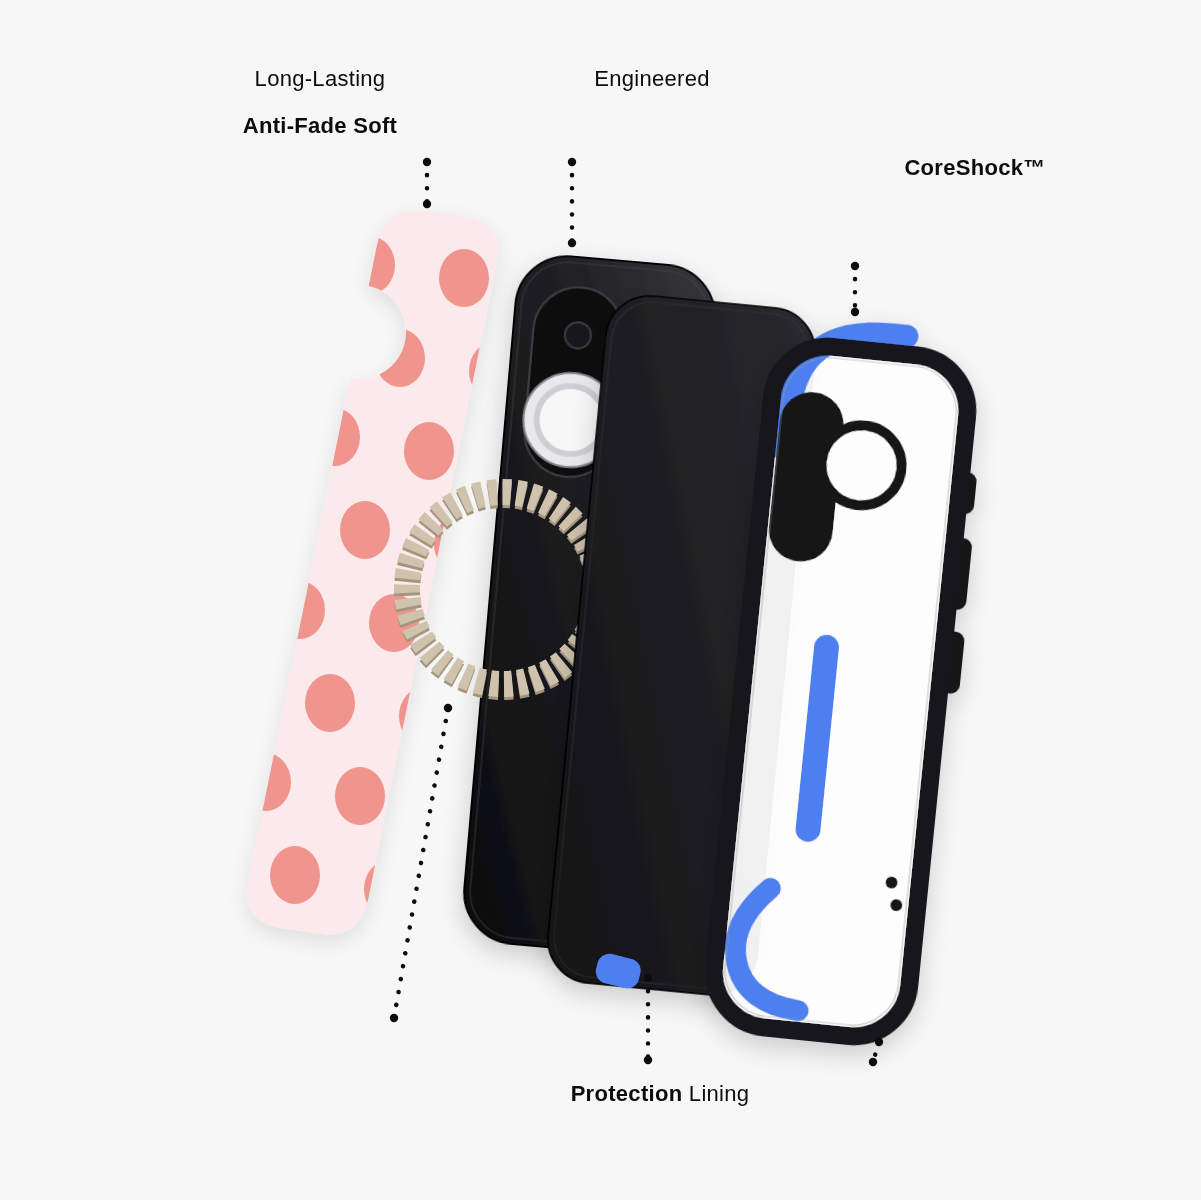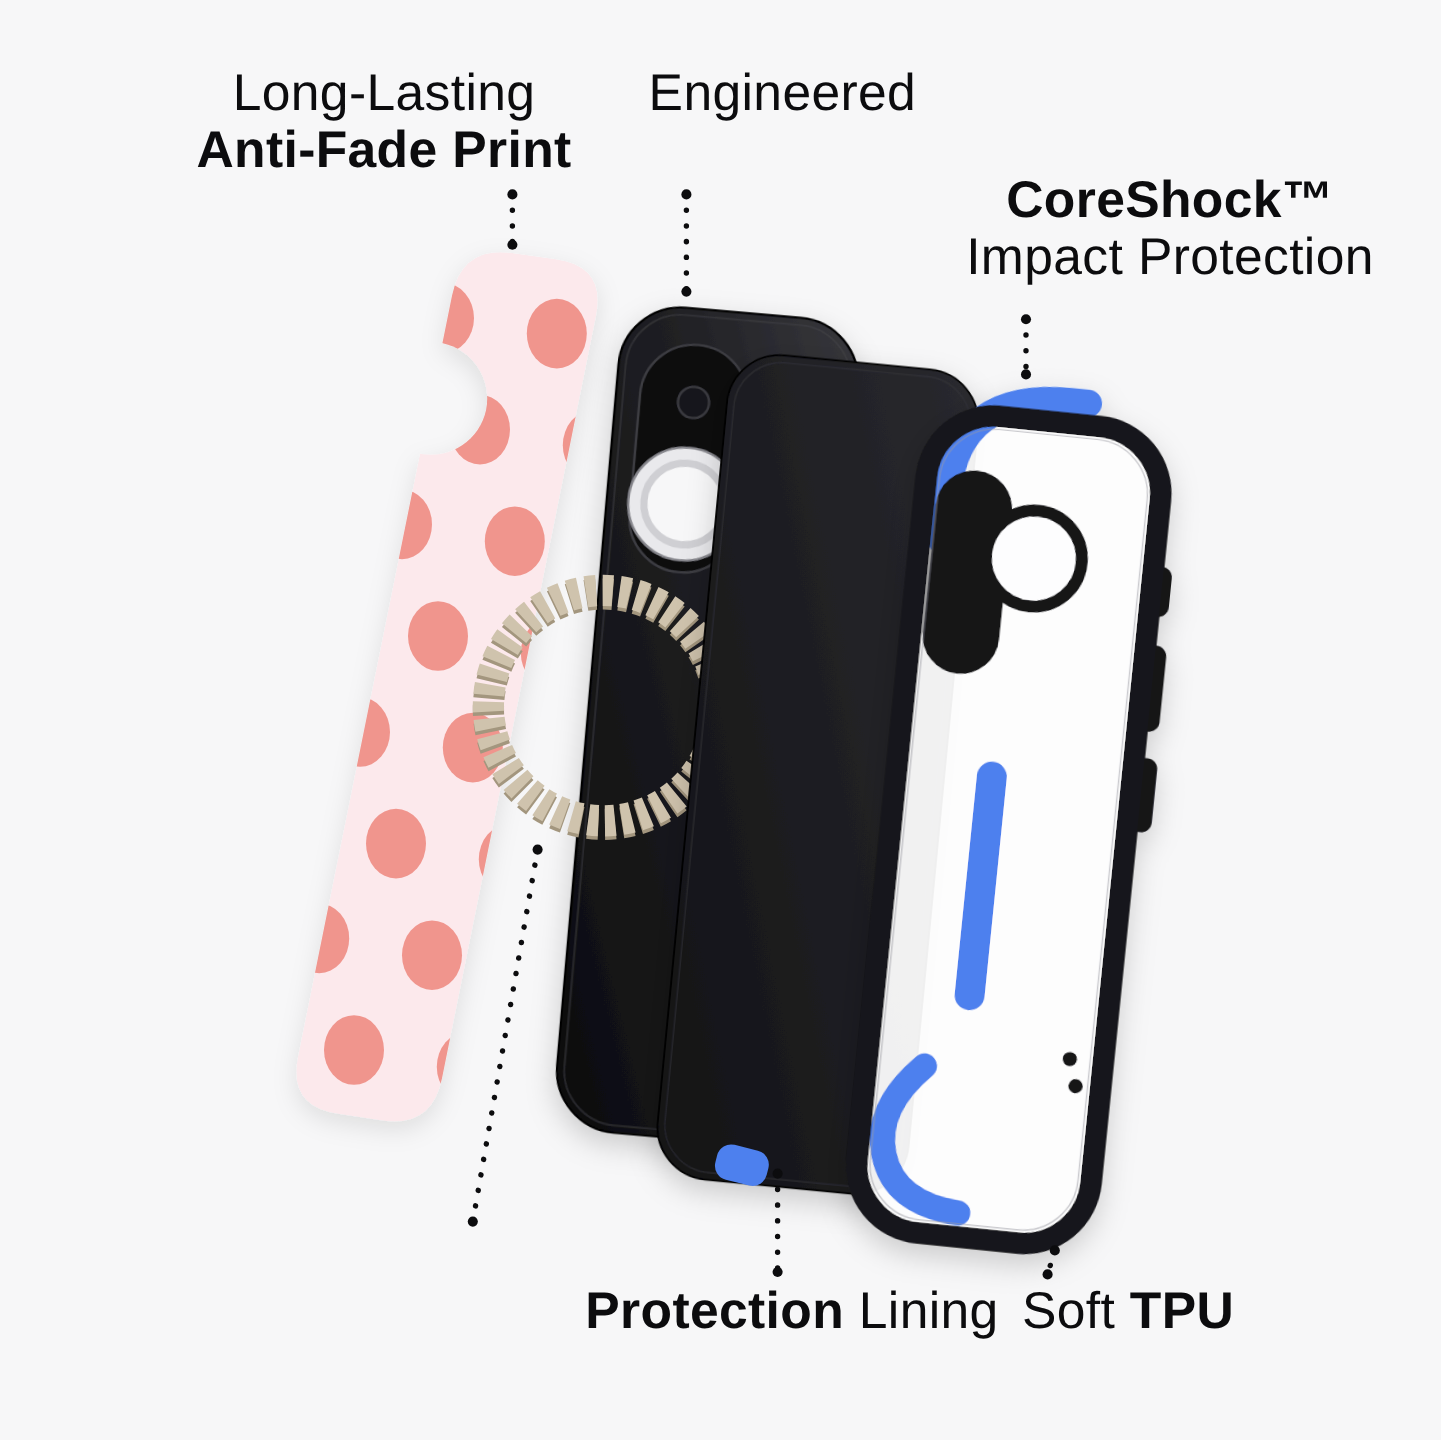--- a/index.html
+++ b/index.html
@@ -7,21 +7,21 @@
     position:relative;
     width:1201px;height:1200px;
     background:#f7f7f8;
     overflow:hidden;
     font-family:"Liberation Sans",sans-serif;
   }
   svg.scene{position:absolute;left:0;top:0;}
   .label{
     position:absolute;
     text-align:center;
-    font-size:43px;
+    font-size:22px;
     line-height:47px;
     color:#0c0c0e;
     letter-spacing:.3px;
   }
   .b{font-weight:700;}
   .leader{stroke:#0c0c0e;stroke-width:4.5;stroke-linecap:round;stroke-dasharray:0.1 13;fill:none;}
   .ldot{fill:#0c0c0e;}
   .lab-antifade{left:120px;top:55px;width:400px;}
   .lab-poly{left:452px;top:55px;width:400px;}
   .lab-coreshock{left:775px;top:144px;width:400px;}
@@ -154,38 +154,33 @@
         <circle class="ldot" cx="648" cy="1060" r="4.2"></circle>
 
       <line class="leader" x1="879" y1="1042" x2="873" y2="1062"></line>
       <circle class="ldot" cx="879" cy="1042" r="4.2"></circle>
         <circle class="ldot" cx="873" cy="1062" r="4.2"></circle>
     </g>
   </svg>
 
   <div class="label lab-antifade">
     <div>Long-Lasting</div>
-    <div class="b">Anti-Fade Print</div>
+    <div class="b">Anti-Fade Soft</div>
   </div>
 
   <div class="label lab-poly">
     <div>Engineered</div>
   </div>
 
   <div class="label lab-coreshock">
     <div class="b">CoreShock™</div>
-    <div>Impact Protection</div>
   </div>
 
   <div class="label lab-n52">
   </div>
 
   <div class="label lab-micro">
     <span class="b">Protection</span>
     <span>Lining</span>
   </div>
 
-  <div class="label lab-tpu">
-    <span>Soft</span>
-    <span class="b">TPU</span>
-  </div>
 
 </div>
 
 </body></html>

